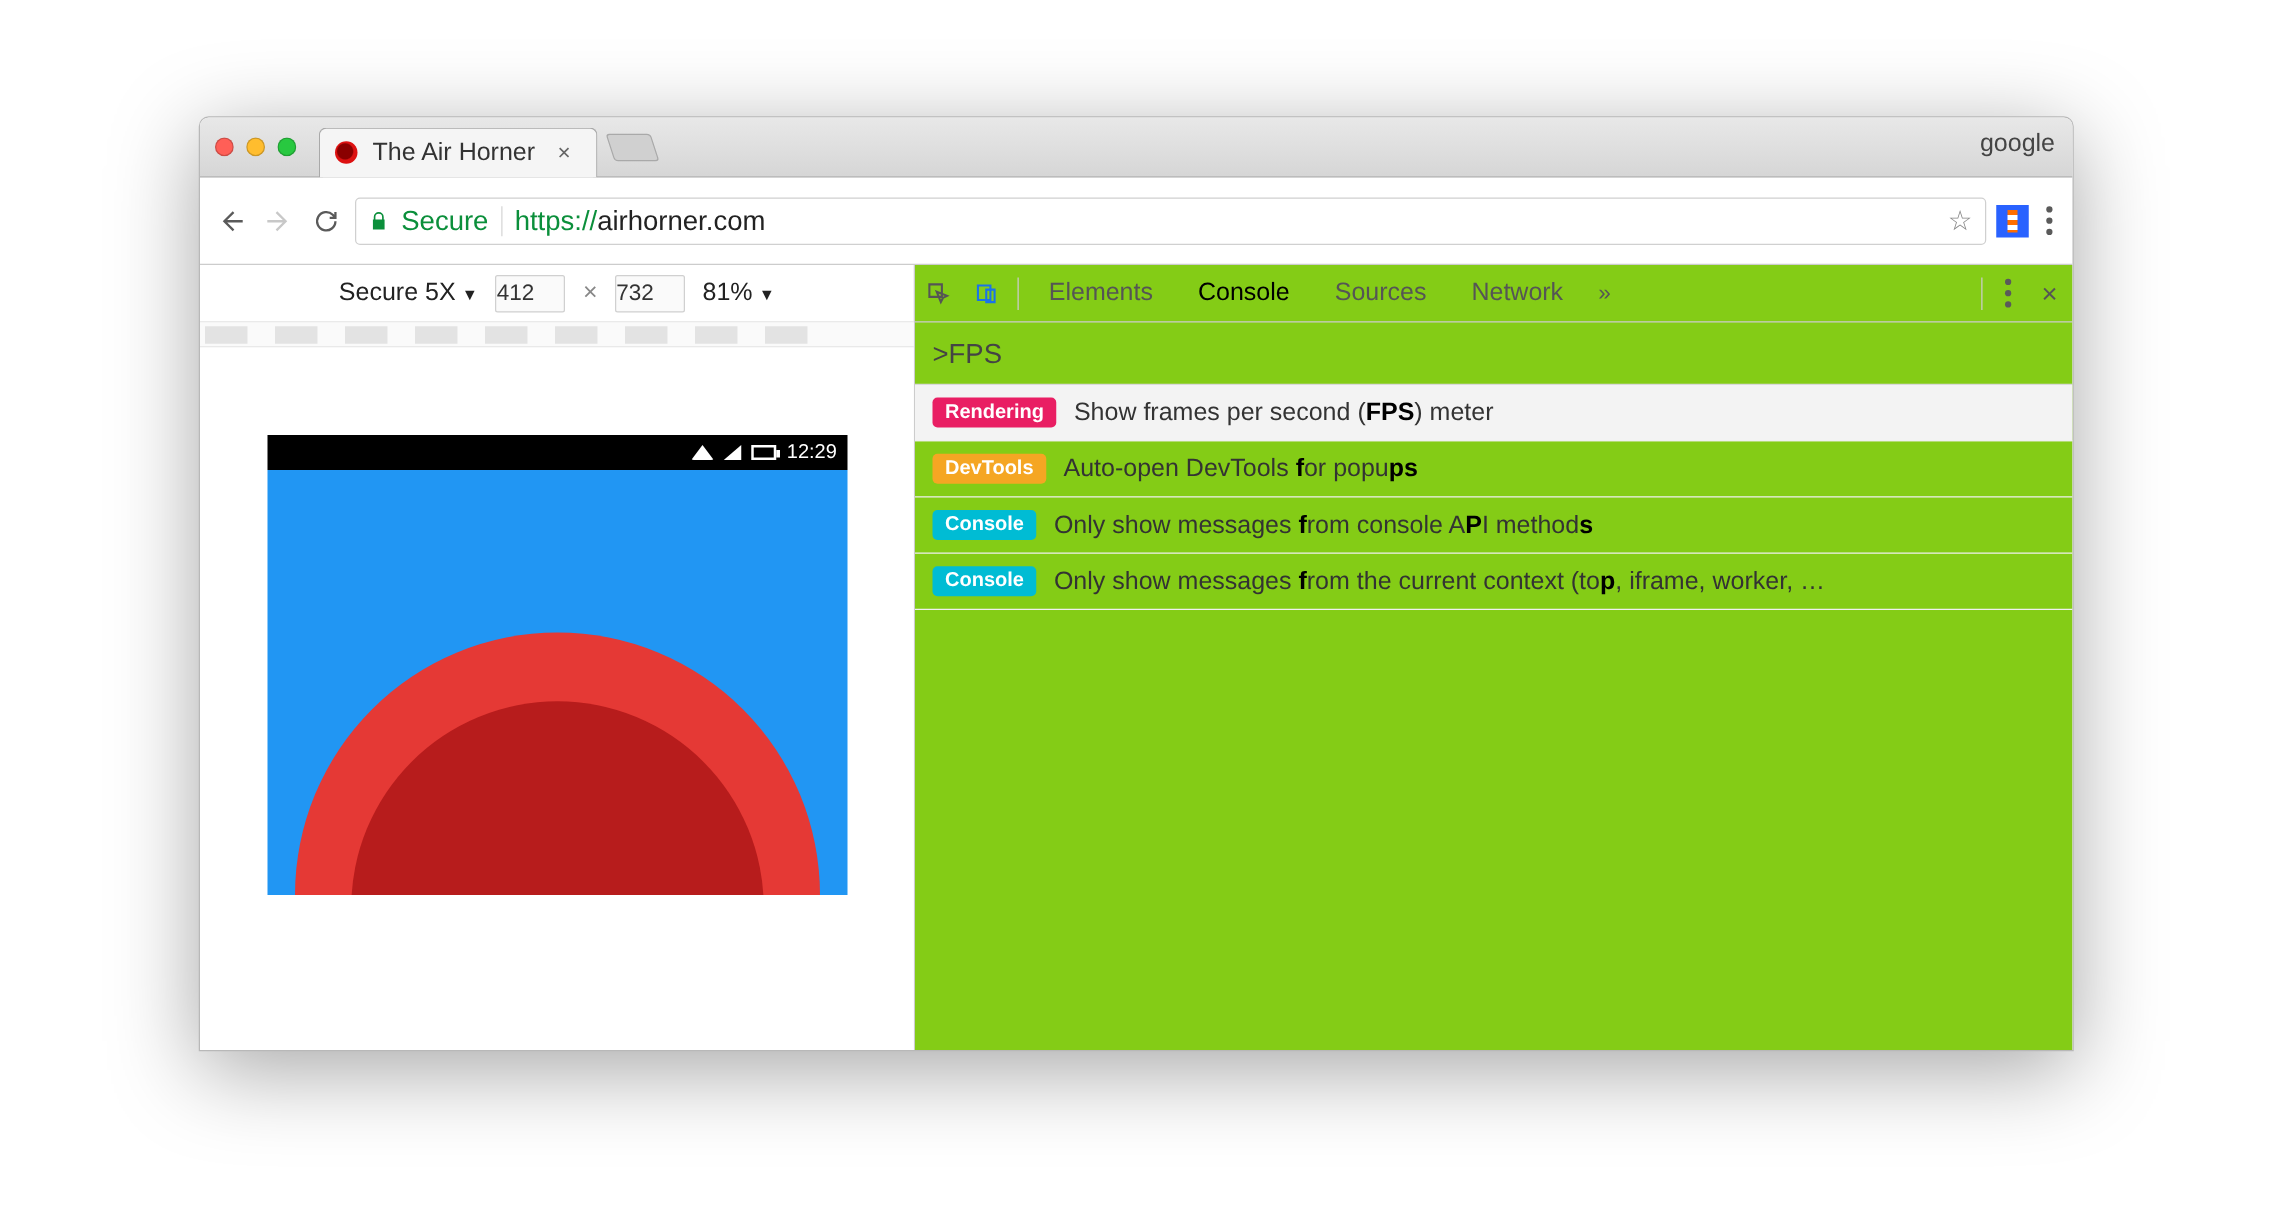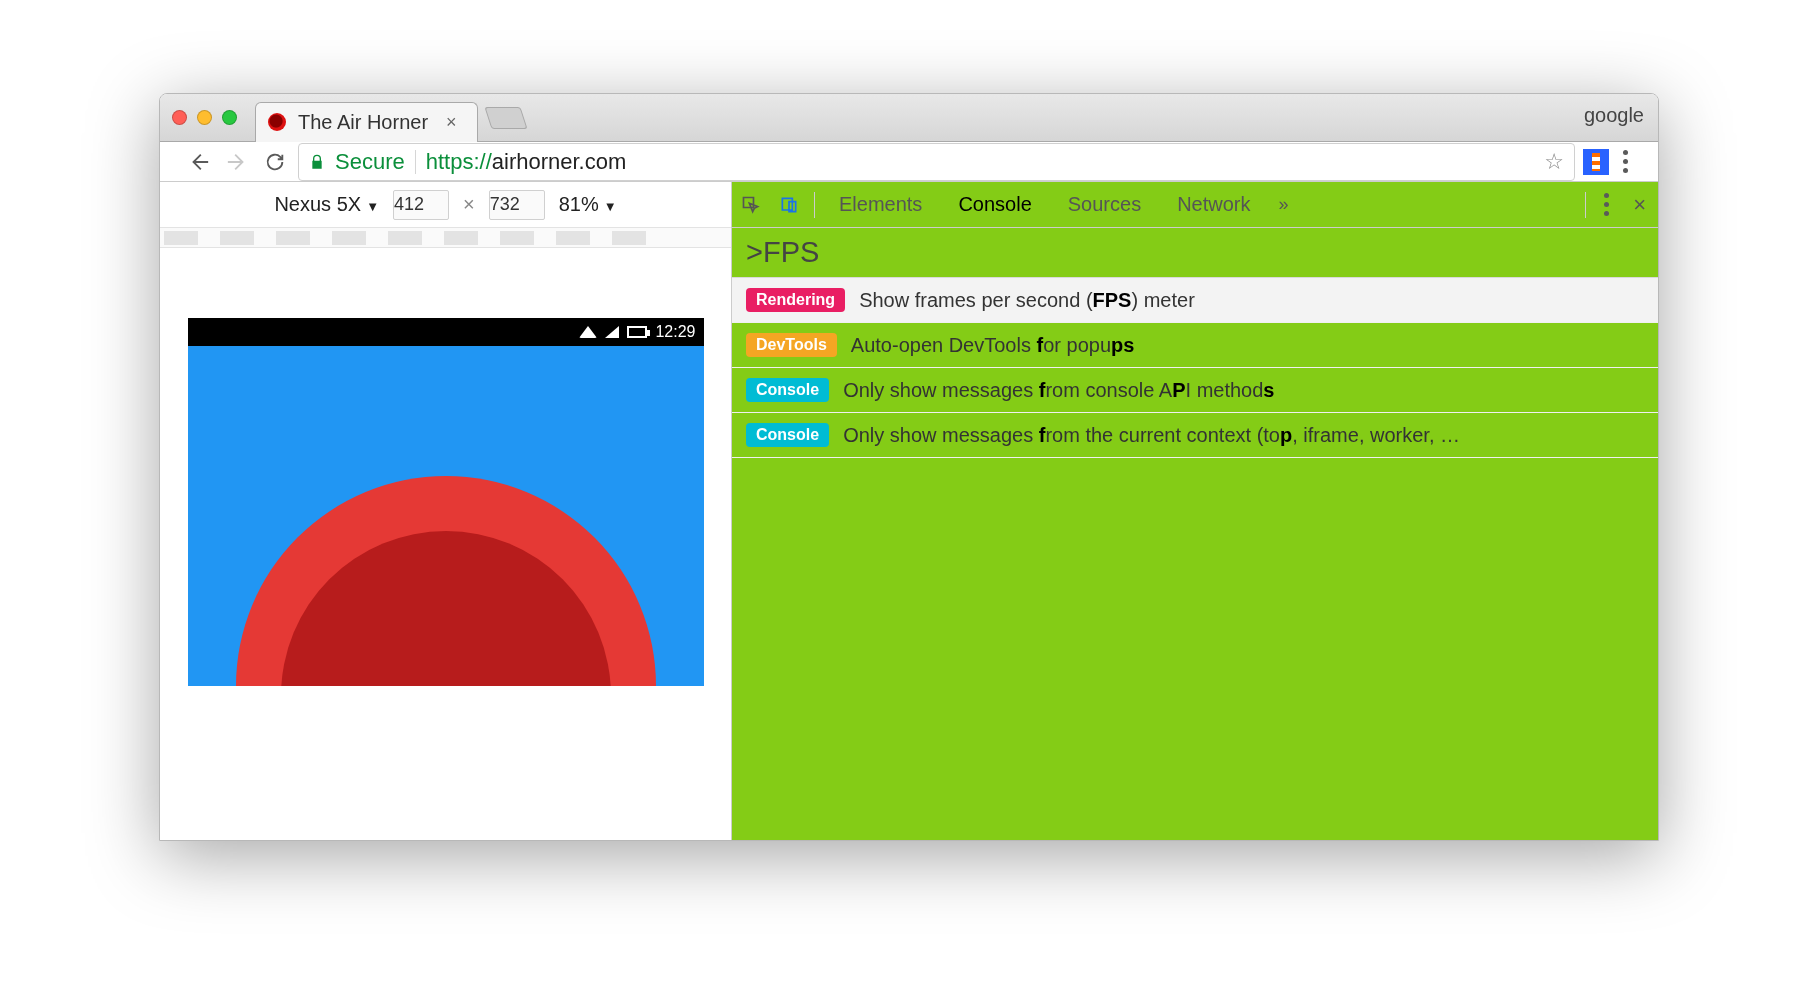--- a/index.html
+++ b/index.html
@@ -14,21 +14,21 @@
   .traffic { display:flex; gap:10px; margin-right: 18px; }
   .tl { width:15px; height:15px; border-radius:50%; border:1px solid rgba(0,0,0,0.2); }
   .tl.red { background:#ff5f57; } .tl.yellow{background:#ffbd2e;} .tl.green{background:#28c840;}
   .tab { display:flex; align-items:center; gap:12px; height:40px; margin-top:8px; background:#f5f5f5; border:1px solid #a9a9a9; border-bottom:none; border-radius:6px 6px 0 0; padding:0 14px 0 12px; font-size:20px; color:#333; }
   .favicon { width:18px; height:18px; border-radius:50%; background: radial-gradient(circle at 45% 45%, #8a0000 0 6px, #d11 7px 100%); }
   .tab-close { color:#666; font-size:18px; padding:0 6px; cursor:default; }
   .newtab { width:36px; height:22px; margin-left:10px; background:#d0d0d0; border:1px solid #a9a9a9; border-radius:3px; transform: skewX(18deg); }
   .profile { position:absolute; right:14px; top:10px; font-size:20px; color:#444; }
 
   
-  .urlbar { height:40px; border-bottom:1px solid #ccc; display:flex; align-items:center; gap:8px; padding:0 24px; }
+  .urlbar { height:70px; border-bottom:1px solid #ccc; display:flex; align-items:center; gap:8px; padding:0 10px; }
   .nav-ico { width:30px; height:30px; display:flex; align-items:center; justify-content:center; color:#5a5a5a; }
   .nav-ico.dis { color:#c8c8c8; }
   .omnibox { flex:1; height:38px; border:1px solid #d0d0d0; border-radius:4px; display:flex; align-items:center; padding:0 10px; font-size:22px; gap:10px; }
   .lock { color:#0b8f3b; font-size:18px; }
   .secure { color:#0b8f3b; font-size:22px; }
   .omnidiv { width:1px; height:24px; background:#d6d6d6; }
   .url-proto { color:#0b8f3b; }
   .url-host { color:#222; }
   .star { margin-left:auto; color:#888; font-size:22px; }
   .ext-ico { width:26px; height:26px; background:#2962ff; display:flex; align-items:center; justify-content:center; }
@@ -43,21 +43,21 @@
 
   
   .devbar { height:46px; display:flex; align-items:center; justify-content:center; gap:14px; font-size:20px; color:#222; border-bottom:1px solid #e3e3e3; }
   .devbar .caret { font-size:13px; margin-left:5px; }
   .dim-input { width:56px; height:30px; border:1px solid #d0d0d0; background:#fafafa; text-align:left; font-size:18px; color:#333; border-radius:2px; }
   .dim-x { color:#888; }
   .ruler { height:20px; background:#fafafa; border-bottom:1px solid #e3e3e3; display:flex; gap:22px; padding-left:4px; }
   .ruler span{ width:34px; height:14px; background:#e3e3e3; margin-top:3px;}
 
   .viewport { flex:1; background:#fff; display:flex; justify-content:center; overflow:hidden; }
-  .device { width:516px; margin-top:70px; display:flex; flex-direction:column; }
+  .device { width:464px; margin-top:70px; display:flex; flex-direction:column; }
   .statusbar { height:28px; background:#000; color:#fff; display:flex; align-items:center; justify-content:flex-end; gap:8px; padding:0 8px; font-size:16px; }
   .wifi, .cell, .batt { display:inline-block; }
   .wifi { width:0;height:0;border-left:9px solid transparent;border-right:9px solid transparent;border-bottom:12px solid #fff; border-radius:2px; }
   .cell { width:0;height:0;border-left:14px solid #fff;border-top:12px solid transparent; transform:scaleX(-1);}
   .batt { width:20px;height:12px;border:2px solid #fff; position:relative;}
   .batt::after{content:"";position:absolute;right:-5px;top:2px;width:3px;height:6px;background:#fff;}
   .appbody { position:relative; height:340px; background:#2196f3; overflow:hidden; }
   .horn-outer { position:absolute; left:50%; bottom:-210px; width:420px;height:420px; margin-left:-210px; border-radius:50%; background:#e53935; }
   .horn-inner { position:absolute; left:50%; bottom:-175px; width:330px;height:330px; margin-left:-165px; border-radius:50%; background:#b71c1c; }
 
@@ -68,21 +68,21 @@
   .dt-icon.active { color:#1a73e8; }
   .dt-sep { width:1px; height:26px; background:#ccc; margin:0 6px; }
   .dt-tab { padding:0 18px; height:100%; display:flex; align-items:center; cursor:default; }
   .dt-tab.active { color:#000; font-weight:500; }
   .dt-right { margin-left:auto; display:flex; align-items:center; }
   .dt-overflow { font-size:18px; padding:0 10px; }
   .dt-close { font-size:22px; padding:0 12px; color:#555;}
 
   
   .cmdwrap { flex:1; position:relative; }
-  .cmd-input { height:50px; display:flex; align-items:center; padding:0 14px; font-size:29px; color:#444; border-bottom:1px solid #d9d9d9; }
+  .cmd-input { height:50px; display:flex; align-items:center; padding:0 14px; font-size:22px; color:#444; border-bottom:1px solid #d9d9d9; }
   .cmd-list {}
   .cmd-row { display:flex; align-items:center; gap:14px; padding:10px 14px; font-size:20px; color:#333; border-bottom:1px solid #f0f0f0; }
   .cmd-row.sel { background:#f3f3f3; }
   .badge { color:#fff; font-weight:600; border-radius:4px; padding:3px 10px; font-size:16px; }
   .badge.rendering { background:#e91e63; }
   .badge.devtools  { background:#f5a623; }
   .badge.console   { background:#00bcd4; }
   .cmd-text b { font-weight:700; color:#000; }
 
   
@@ -146,21 +146,21 @@
           <span></span>
           <span></span>
         </div>
   </div>
 
   <div class="content">
 
     <div class="left">
       <div class="devbar">
         <span>
-          <span>Nexus 5X</span><span class="caret">▼</span>
+          <span>Secure 5X</span><span class="caret">▼</span>
         </span>
         <input class="dim-input" value="412" style="">
         <span class="dim-x">×</span>
         <input class="dim-input" value="732" style="">
         <span>
           <span>81%</span><span class="caret">▼</span>
         </span>
       </div>
       <div class="ruler">
         <span></span>

